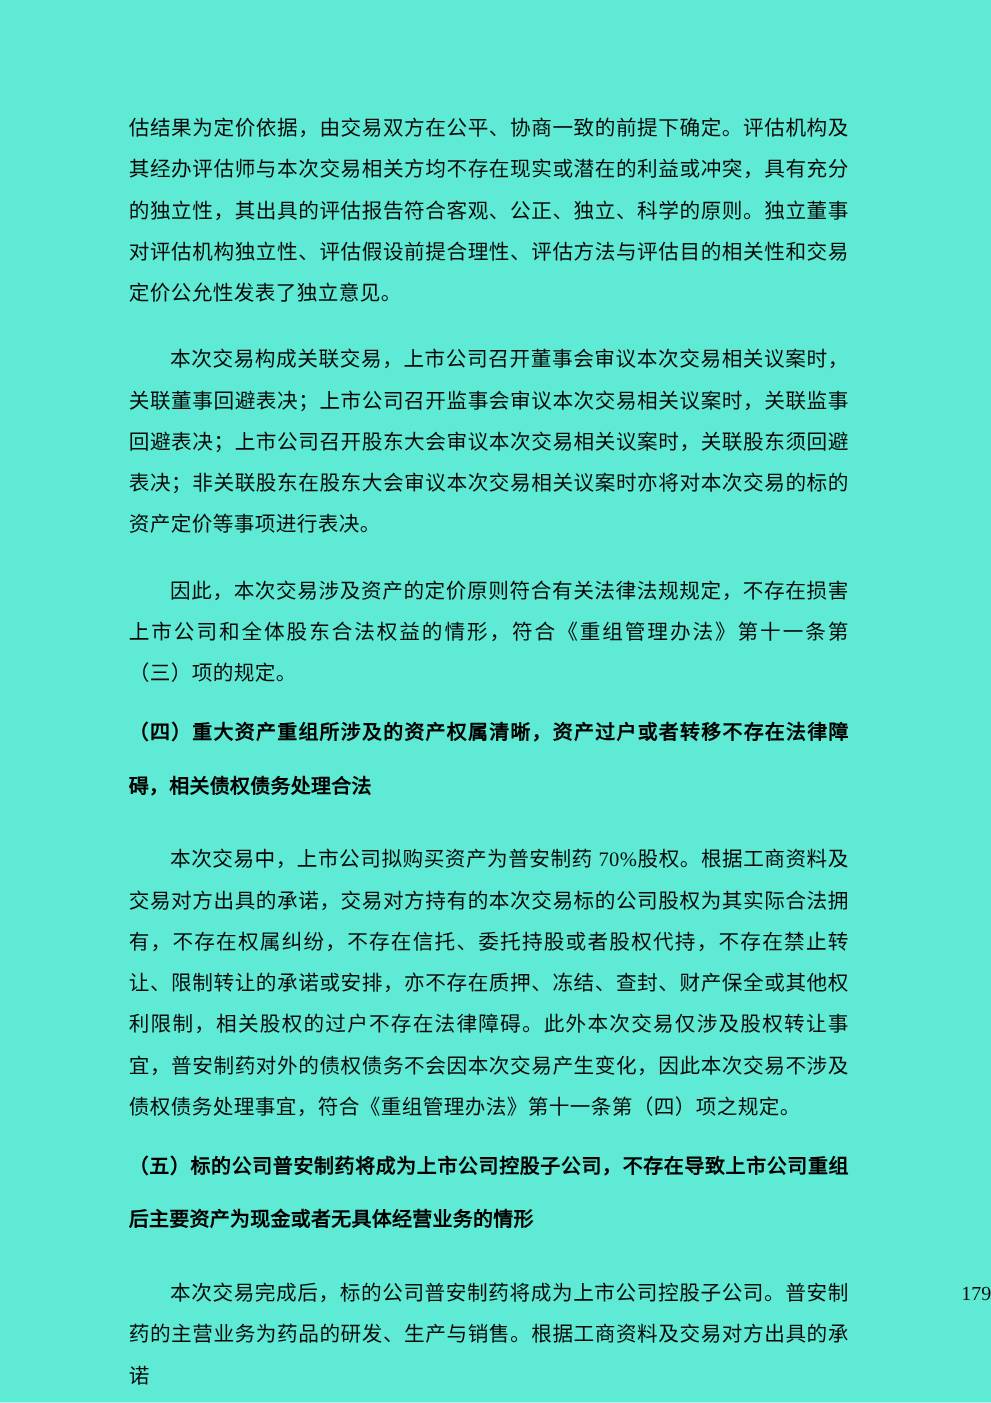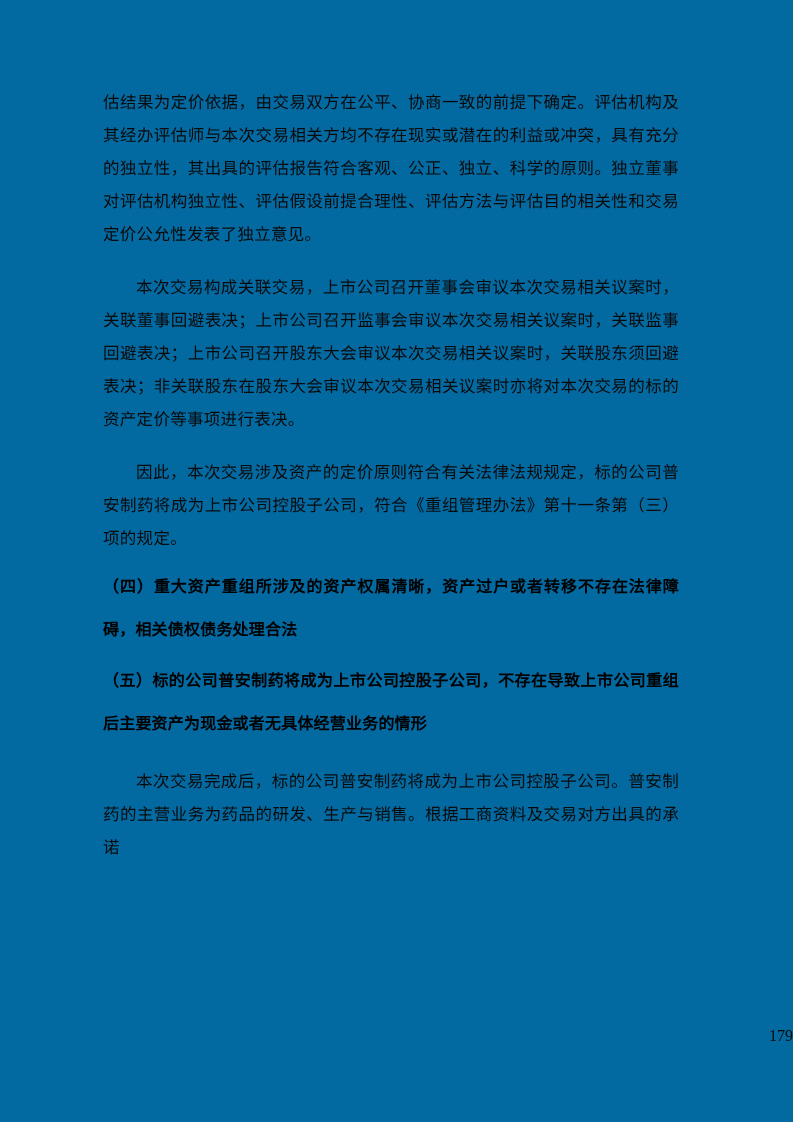--- a/index.html
+++ b/index.html
@@ -4,21 +4,21 @@
 <style>
   html, body {
     margin: 0;
     padding: 0;
     background: #ffffff;
   }
   .page {
     position: relative;
     width: 793px;
     height: 1122px;
-    background: #0369a1;
+    background: #5eead4;
     overflow: hidden;
     font-family: "Liberation Serif", "DejaVu Serif", serif;
     color: #0a0a0a;
   }
   .content {
     position: absolute;
     left: 103px;
     top: 86px;
     width: 576px;
   }
@@ -56,19 +56,20 @@
     color: #0a0a0a;
   }
 </style>
 </head>
 <body>
 
 <div class="page">
   <div class="content">
     <p class="para">估结果为定价依据，由交易双方在公平、协商一致的前提下确定。评估机构及其经办评估师与本次交易相关方均不存在现实或潜在的利益或冲突，具有充分的独立性，其出具的评估报告符合客观、公正、独立、科学的原则。独立董事对评估机构独立性、评估假设前提合理性、评估方法与评估目的相关性和交易定价公允性发表了独立意见。</p>
     <p class="para indent">本次交易构成关联交易，上市公司召开董事会审议本次交易相关议案时，关联董事回避表决；上市公司召开监事会审议本次交易相关议案时，关联监事回避表决；上市公司召开股东大会审议本次交易相关议案时，关联股东须回避表决；非关联股东在股东大会审议本次交易相关议案时亦将对本次交易的标的资产定价等事项进行表决。</p>
-    <p class="para indent">因此，本次交易涉及资产的定价原则符合有关法律法规规定，标的公司普安制药将成为上市公司控股子公司，符合《重组管理办法》第十一条第（三）项的规定。</p>
+    <p class="para indent">因此，本次交易涉及资产的定价原则符合有关法律法规规定，不存在损害上市公司和全体股东合法权益的情形，符合《重组管理办法》第十一条第（三）项的规定。</p>
     <h3 class="heading">（四）重大资产重组所涉及的资产权属清晰，资产过户或者转移不存在法律障碍，相关债权债务处理合法</h3>
+    <p class="para indent">本次交易中，上市公司拟购买资产为普安制药 70%股权。根据工商资料及交易对方出具的承诺，交易对方持有的本次交易标的公司股权为其实际合法拥有，不存在权属纠纷，不存在信托、委托持股或者股权代持，不存在禁止转让、限制转让的承诺或安排，亦不存在质押、冻结、查封、财产保全或其他权利限制，相关股权的过户不存在法律障碍。此外本次交易仅涉及股权转让事宜，普安制药对外的债权债务不会因本次交易产生变化，因此本次交易不涉及债权债务处理事宜，符合《重组管理办法》第十一条第（四）项之规定。</p>
     <h3 class="heading">（五）标的公司普安制药将成为上市公司控股子公司，不存在导致上市公司重组后主要资产为现金或者无具体经营业务的情形</h3>
     <p class="para indent">本次交易完成后，标的公司普安制药将成为上市公司控股子公司。普安制药的主营业务为药品的研发、生产与销售。根据工商资料及交易对方出具的承诺</p>
   </div>
   <div class="footer">179</div>
 </div>
 
 </body></html>

